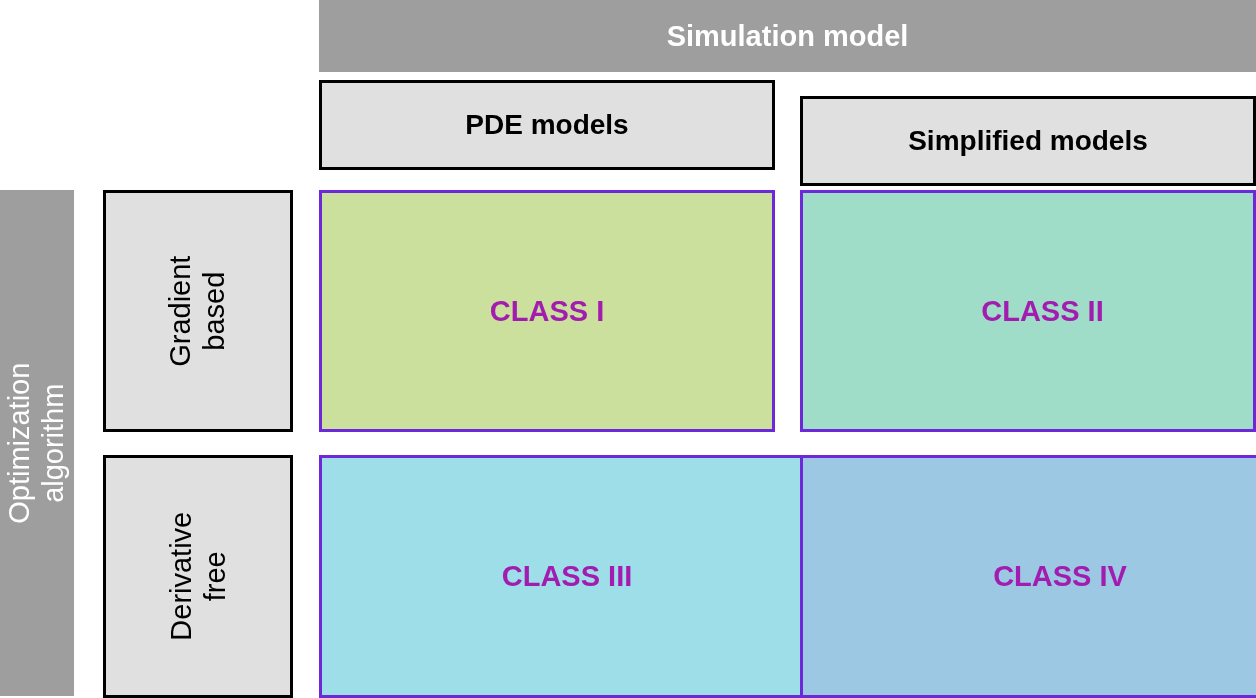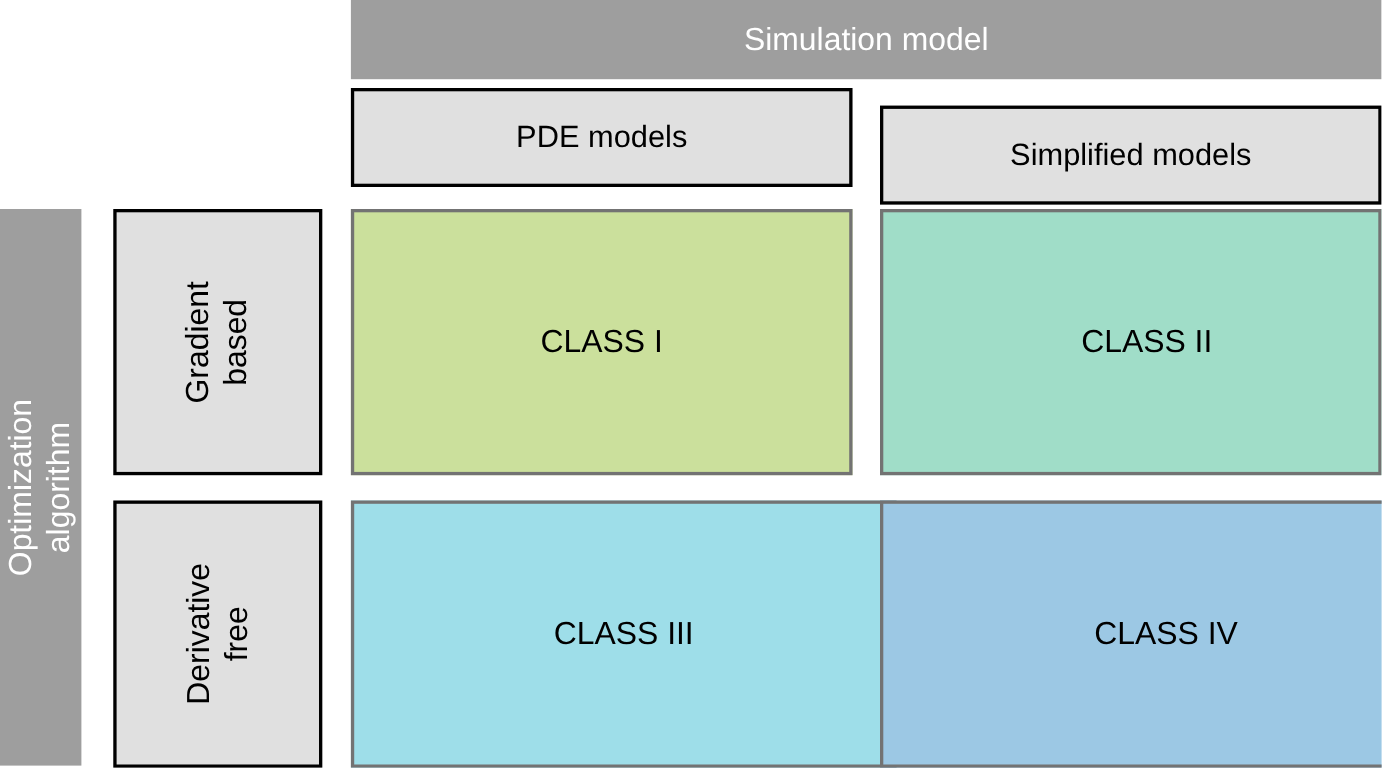--- a/index.html
+++ b/index.html
@@ -17,32 +17,32 @@
     color: #ffffff;
     font-size: 29px;
   }
   .hdr-box {
     background: #e0e0e0;
     border: 3px solid #000000;
     color: #000000;
     font-size: 28px;
   }
   .cell {
-    border: 3px solid #737373;
-    color: #000000;
+    border: 3px solid #6d28d9;
+    color: #a21caf;
     font-size: 29px;
   }
   .rot {
     transform: rotate(-90deg);
     transform-origin: center center;
     white-space: pre-line;
     text-align: center;
     line-height: 1.18;
   }
-  .label { white-space: pre-line; text-align: left; }
+  .label { white-space: pre-line; text-align: left; font-weight: bold; }
 </style>
 </head>
 <body>
 
 <div class="abs axis-bar center" style="left:319px; top:0px; width:937px; height:72px;">
   <span class="label">Simulation model</span>
 </div>
 
 <div class="abs hdr-box center" style="left:319px; top:80px; width:456px; height:90px;">
   <span class="label">PDE models</span>

